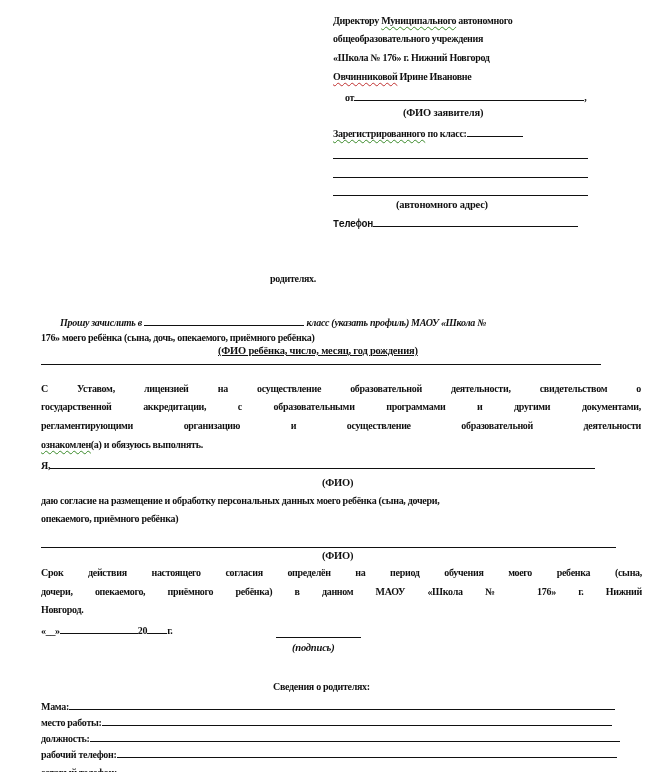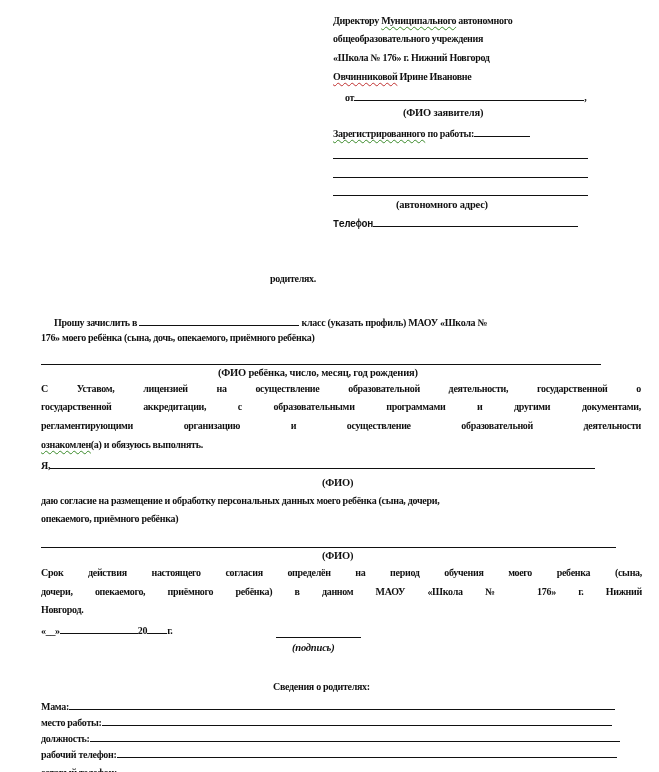--- a/index.html
+++ b/index.html
@@ -27,42 +27,42 @@
 <div class="abs t" style="left:333px; top:50px;">«Школа № 176» г. Нижний Новгород</div>
 <div class="abs t" style="left:333px; top:69px;">
   <span class="squig-red">Овчинниковой</span><span> Ирине Ивановне</span>
 </div>
 <div class="abs t" style="left:333px; top:88px;margin-left:12px;">
   <span>от</span><span class="line" style="width:230px;"></span><span>,</span>
 </div>
 <div class="abs small" style="left:403px; top:107px;">(ФИО заявителя)</div>
 
 <div class="abs t" style="left:333px; top:124px;">
-  <span class="squig">Зарегистрированного</span><span> по работы:</span><span class="line" style="width:56px;"></span>
+  <span class="squig">Зарегистрированного</span><span> по класс:</span><span class="line" style="width:56px;"></span>
 </div>
 <div class="hline" style="left:333px; width:255px; top:158px;"></div>
 <div class="hline" style="left:333px; width:255px; top:177px;"></div>
 <div class="hline" style="left:333px; width:255px; top:195px;"></div>
 <div class="abs small" style="left:396px; top:199px;">(автономного адрес)</div>
 <div class="abs t" style="left:333px; top:214px;font-family:Liberation Mono, monospace;">
   <span>Телефон</span><span class="line" style="width:205px;"></span>
 </div>
 
 <div class="abs t" style="left:270px; top:271px;">родителях.</div>
 
-<div class="abs t" style="left:54px; top:313px;">
+<div class="abs t" style="left:60px; top:313px;font-style:italic;">
   <span>Прошу зачислить в</span>
   <span class="line" style="width:160px;"></span>
   <span>класс (указать профиль) МАОУ «Школа №</span>
 </div>
 <div class="abs t" style="left:41px; top:330px;">176» моего ребёнка (сына, дочь, опекаемого, приёмного ребёнка)</div>
 <div class="hline" style="left:41px; width:560px; top:364px;"></div>
-<div class="abs small" style="left:218px; top:367px;">(ФИО ребёнка, число, месяц, год рождения)</div>
+<div class="abs small" style="left:218px; top:345px;text-decoration:underline;">(ФИО ребёнка, число, месяц, год рождения)</div>
 
-<div class="abs t just" style="left:41px; top:381px; width:600px;">С Уставом, лицензией на осуществление образовательной деятельности, государственной о</div>
+<div class="abs t just" style="left:41px; top:381px; width:600px;">С Уставом, лицензией на осуществление образовательной деятельности, свидетельством о</div>
 <div class="abs t just" style="left:41px; top:399px; width:600px;">государственной аккредитации, с образовательными программами и другими документами,</div>
 <div class="abs t just" style="left:41px; top:418px; width:600px;">регламентирующими организацию и осуществление образовательной деятельности</div>
 <div class="abs t" style="left:41px; top:437px;">
   <span class="squig">ознакомлен</span><span>(а) и обязуюсь выполнять.</span>
 </div>
 
 <div class="abs t" style="left:41px; top:456px;">
   <span>Я,</span><span class="line" style="width:545px;"></span>
 </div>
 <div class="abs small" style="left:322px; top:477px;">(ФИО)</div>

